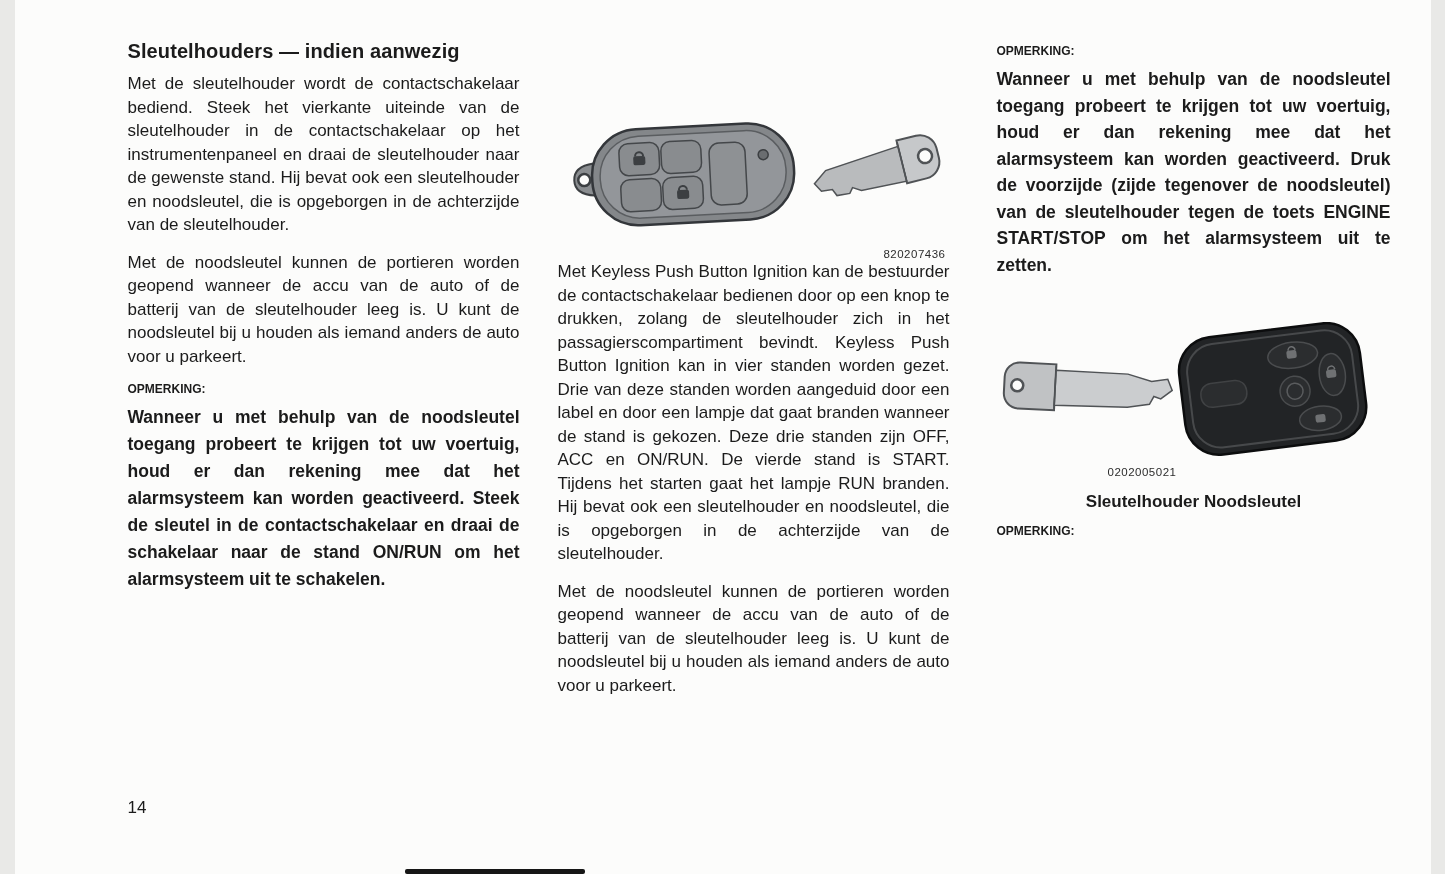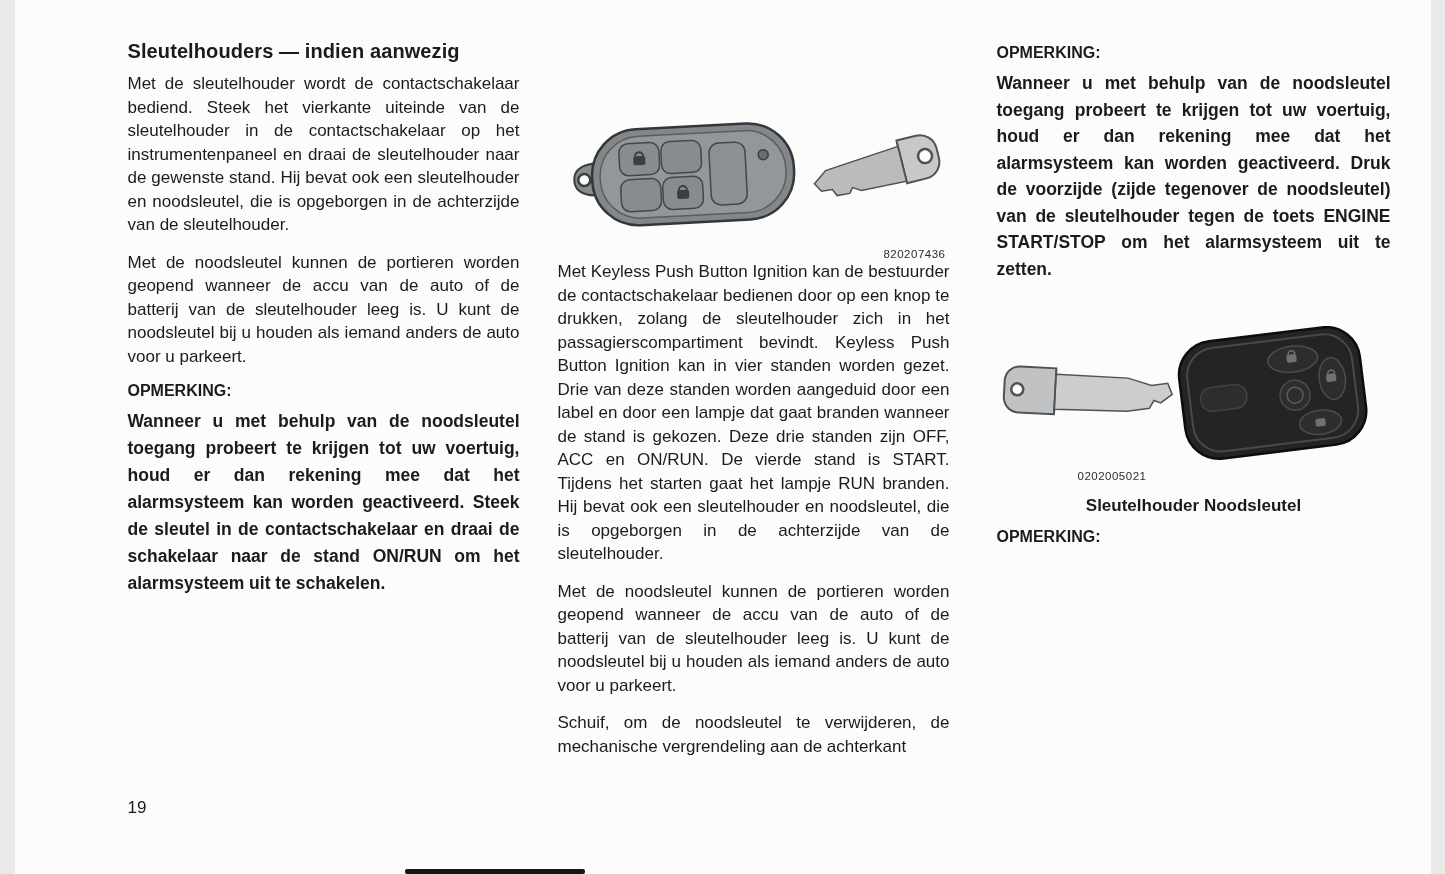--- a/index.html
+++ b/index.html
@@ -24,21 +24,21 @@
     margin-bottom: 9px;
     letter-spacing: 0.1px;
   }
   p.body {
     font-size: 17px;
     line-height: 23.5px;
     text-align: justify;
     margin-bottom: 14px;
   }
   h2.note-heading {
-    font-size: 16px;
+    font-size: 12px;
     font-weight: bold;
     margin: 6px 0 8px 0;
   }
   p.note-body {
     font-size: 17.5px;
     font-weight: bold;
     line-height: 27px;
     text-align: justify;
     margin-bottom: 10px;
   }
@@ -46,21 +46,21 @@
   .col3 p.note-body.note2 { line-height: 29px; }
 
   .figure { position: relative; }
   .figure svg { display: block; }
   .figcode {
     font-size: 11.5px;
     color: #2c2c2c;
     letter-spacing: 0.5px;
   }
   .figcode.right { text-align: right; padding-right: 4px; margin-top: 2px; }
-  .figcode.offset { margin-left: 81px; margin-top: 4px; }
+  .figcode.offset { margin-left: 111px; margin-top: 4px; }
   .caption {
     font-size: 17px;
     font-weight: bold;
     text-align: center;
     margin: 16px 0 18px 0;
   }
   .col3 .caption { margin: 14px 0 12px 0; }
 
   .page-number {
     position: absolute;
@@ -120,21 +120,20 @@
           <path d="M346,50 h20 a17,17 0 0 1 17,17 v10 a17,17 0 0 1 -17,17 h-20 z" fill="#c6c8ca" stroke="#505356" stroke-width="2"></path>
           <circle cx="370" cy="72" r="7" fill="#fcfcfb" stroke="#505356" stroke-width="2.5"></circle>
           <path d="M346,56 L270,62 l-14,10 5,9 11,1 3,7 13,1 4,-5 8,5 46,2 z" fill="#b9bbbd" stroke="#505356" stroke-width="1.5"></path>
           <line x1="346" y1="52" x2="346" y2="92" stroke="#505356" stroke-width="1.5"></line>
         </g>
       </svg>
       <div class="figcode right">820207436</div>
     </div>
     <p class="body">Met Keyless Push Button Ignition kan de bestuurder de contactschakelaar bedienen door op een knop te drukken, zolang de sleutelhouder zich in het passagierscompartiment bevindt. Keyless Push Button Ignition kan in vier standen worden gezet. Drie van deze standen worden aangeduid door een label en door een lampje dat gaat branden wanneer de stand is gekozen. Deze drie standen zijn OFF, ACC en ON/RUN. De vierde stand is START. Tijdens het starten gaat het lampje RUN branden. Hij bevat ook een sleutelhouder en noodsleutel, die is opgeborgen in de achterzijde van de sleutelhouder.</p>
     <p class="body">Met de noodsleutel kunnen de portieren worden geopend wanneer de accu van de auto of de batterij van de sleutelhouder leeg is. U kunt de noodsleutel bij u houden als iemand anders de auto voor u parkeert.</p>
-    <p class="body">Schuif, om de noodsleutel te verwijderen, de mechanische vergrendeling aan de achterkant</p>
   </div>
 
   <div class="col col3">
     <h2 class="note-heading">OPMERKING:</h2>
     <p class="note-body wide">Wanneer u met behulp van de noodsleutel toegang probeert te krijgen tot uw voertuig, houd er dan rekening mee dat het alarmsysteem kan worden geactiveerd. Druk de voorzijde (zijde tegenover de noodsleutel) van de sleutelhouder tegen de toets ENGINE START/STOP om het alarmsysteem uit te zetten.</p>
 
     <div class="figure" style="margin-top:44px;">
       <svg width="394" height="140" viewBox="0 0 394 140">
 
         <g transform="rotate(3 90 70)">
@@ -163,15 +162,15 @@
           <rect x="315" y="98" width="10" height="8" rx="2" fill="#6f7173"></rect>
         </g>
       </svg>
       <div class="figcode offset">0202005021</div>
     </div>
     <div class="caption">Sleutelhouder Noodsleutel</div>
 
     <h2 class="note-heading">OPMERKING:</h2>
   </div>
 
-  <div class="page-number">19</div>
+  <div class="page-number">14</div>
   <div class="scan-artifact"></div>
 </div>
 
 </body></html>

